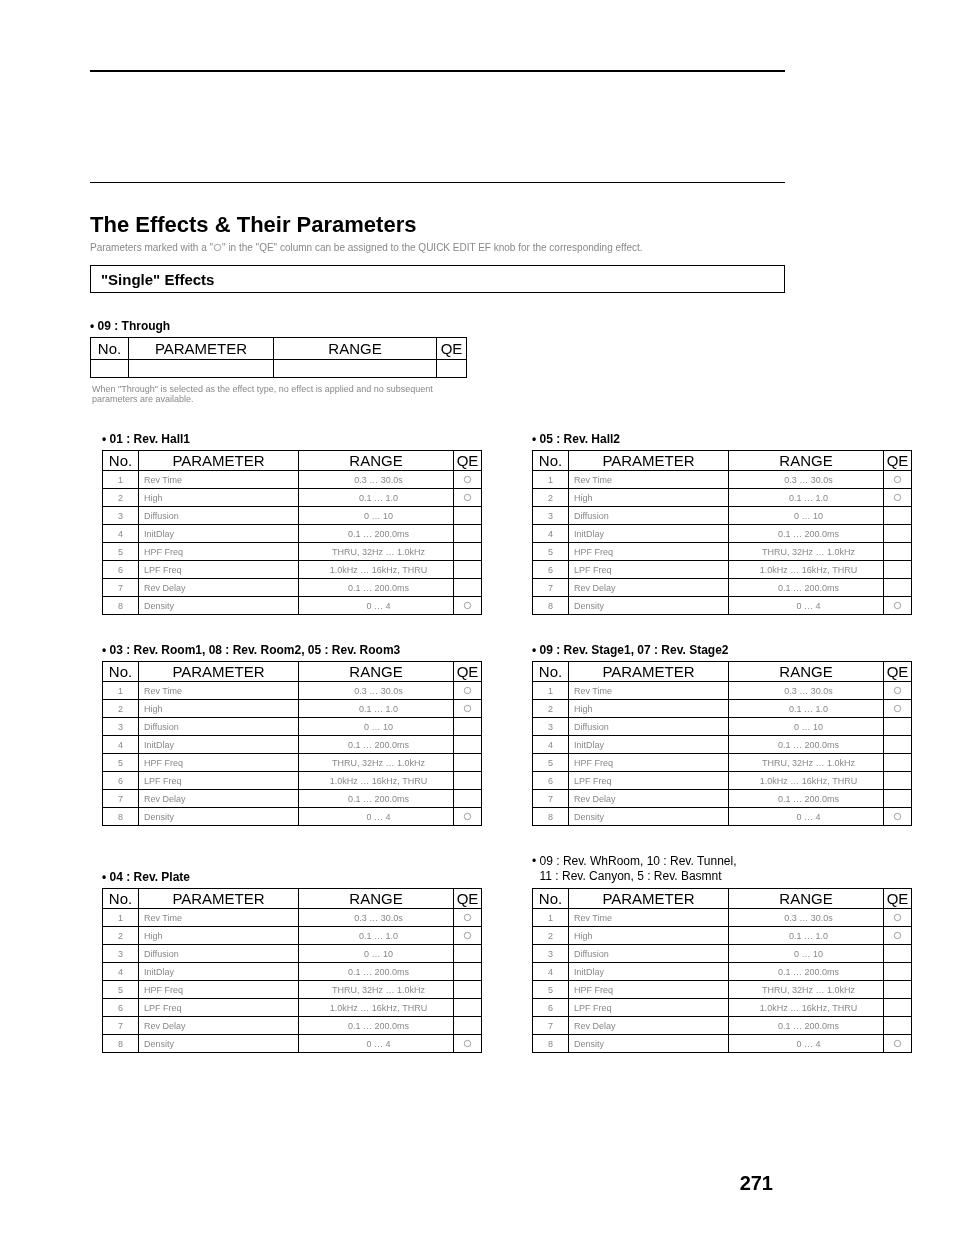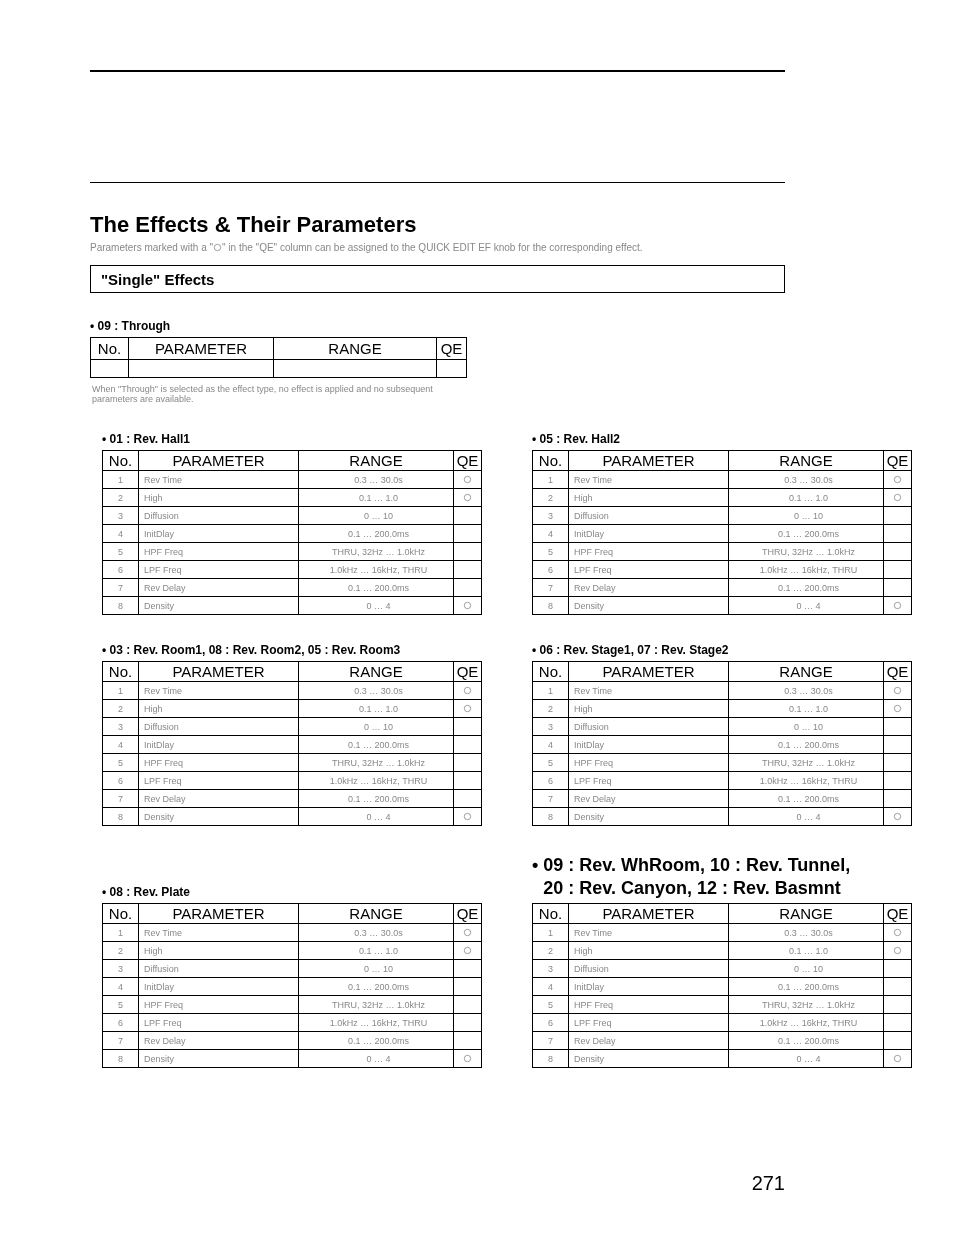--- a/index.html
+++ b/index.html
@@ -53,22 +53,22 @@
   }
   .block {
     margin-bottom: 28px;
   }
   .block-title {
     font-size: 12px;
     font-weight: bold;
     margin: 0 0 4px 0;
   }
   .block-title-2 {
-    font-size: 18px;
-    font-weight: bold;
+    font-size: 12px;
+    font-weight: normal;
     margin: 0 0 4px 0;
     line-height: 1.25;
   }
   table.param {
     border-collapse: collapse;
     width: 100%;
     table-layout: fixed;
   }
   table.param th, table.param td {
     border: 0.7px solid #000;
@@ -110,23 +110,24 @@
     display: flex;
     gap: 38px;
     margin-bottom: 28px;
   }
   .col {
     flex: 1;
     padding-left: 12px;
   }
   .page-num {
     position: absolute;
-    right: 70px;
+    right: 82px;
     bottom: 40px;
     font-size: 20px;
+    font-weight: bold;
   }
   .circle-svg svg {
     display: block;
     margin: 0 auto;
   }
   .through-note {
     font-size: 9px;
     color: #888;
     margin: 6px 0 0 2px;
   }
@@ -422,21 +423,21 @@
               <td class="circle-svg">
                 <svg width="9" height="9">
                   <circle cx="4.5" cy="4.5" r="3.2" stroke="#888" stroke-width="0.8" fill="none"></circle>
                 </svg>
               </td>
             </tr>
           </tbody>
         </table>
     </div>
     <div class="col">
-      <p class="block-title">• 06 : Rev. Stage1, 07 : Rev. Stage2</p>
+      <p class="block-title">• 09 : Rev. Stage1, 07 : Rev. Stage2</p>
       <table class="param">
           <colgroup>
             <col class="no">
             <col class="param">
             <col class="range">
             <col class="qe">
           </colgroup>
           <thead>
             <tr>
               <th>No.</th>
@@ -506,21 +507,21 @@
                 </svg>
               </td>
             </tr>
           </tbody>
         </table>
     </div>
   </div>
 
   <div class="two-col" style="align-items:flex-end;">
     <div class="col">
-      <p class="block-title">• 08 : Rev. Plate</p>
+      <p class="block-title">• 04 : Rev. Plate</p>
       <table class="param">
           <colgroup>
             <col class="no">
             <col class="param">
             <col class="range">
             <col class="qe">
           </colgroup>
           <thead>
             <tr>
               <th>No.</th>
@@ -589,21 +590,21 @@
                   <circle cx="4.5" cy="4.5" r="3.2" stroke="#888" stroke-width="0.8" fill="none"></circle>
                 </svg>
               </td>
             </tr>
           </tbody>
         </table>
     </div>
     <div class="col">
       <p class="block-title-2">
         <span>• 09 : Rev. WhRoom, 10 : Rev. Tunnel,</span><br>
-        <span style="visibility:hidden">• </span><span>  20 : Rev. Canyon, 12 : Rev. Basmnt</span>
+        <span style="visibility:hidden">• </span><span>  11 : Rev. Canyon, 5 : Rev. Basmnt</span>
       </p>
       <table class="param">
           <colgroup>
             <col class="no">
             <col class="param">
             <col class="range">
             <col class="qe">
           </colgroup>
           <thead>
             <tr>

